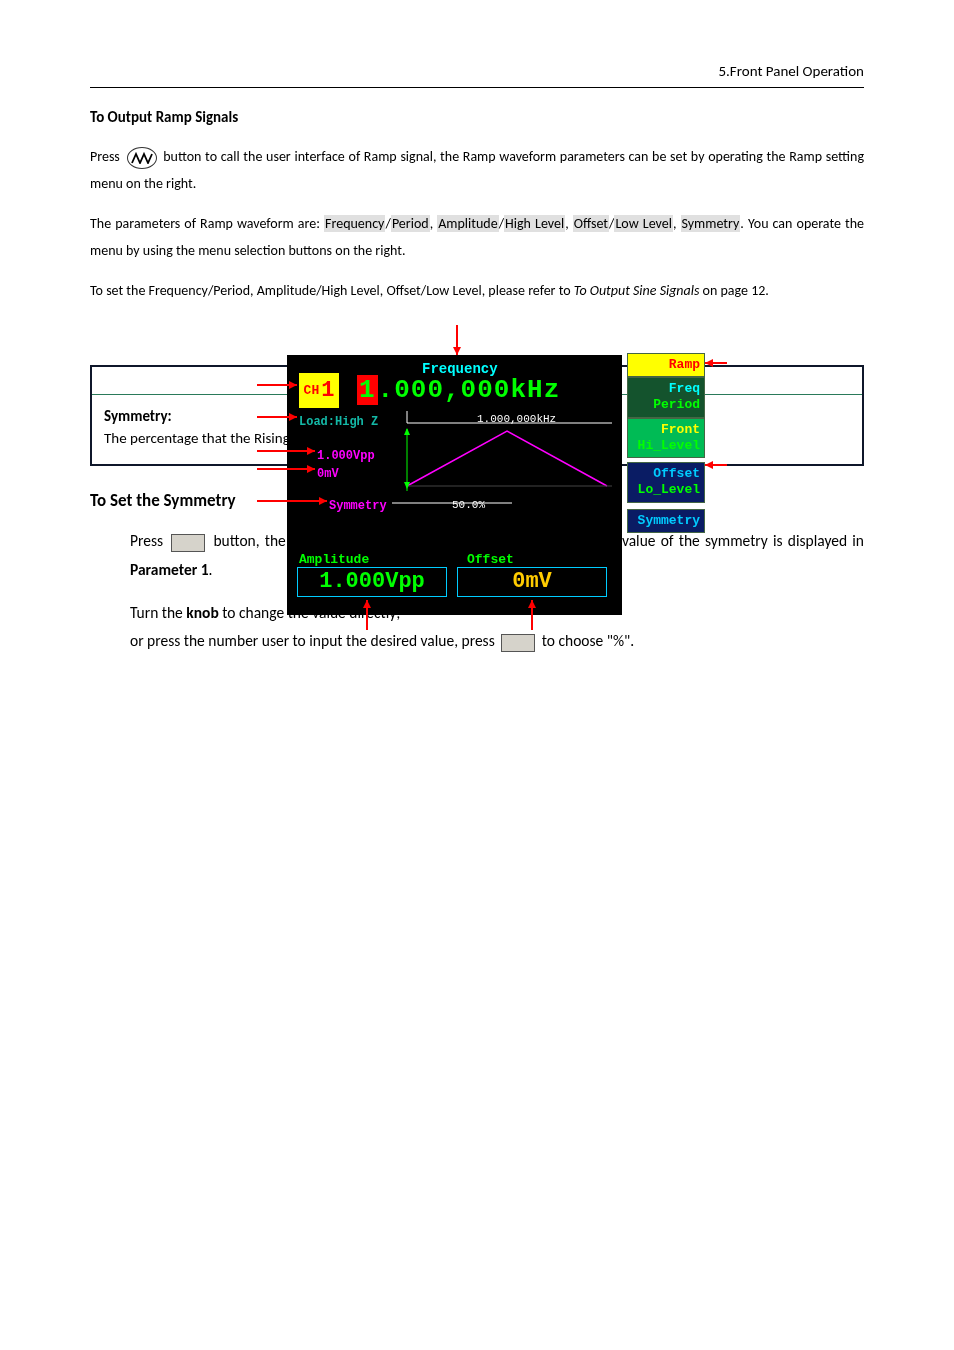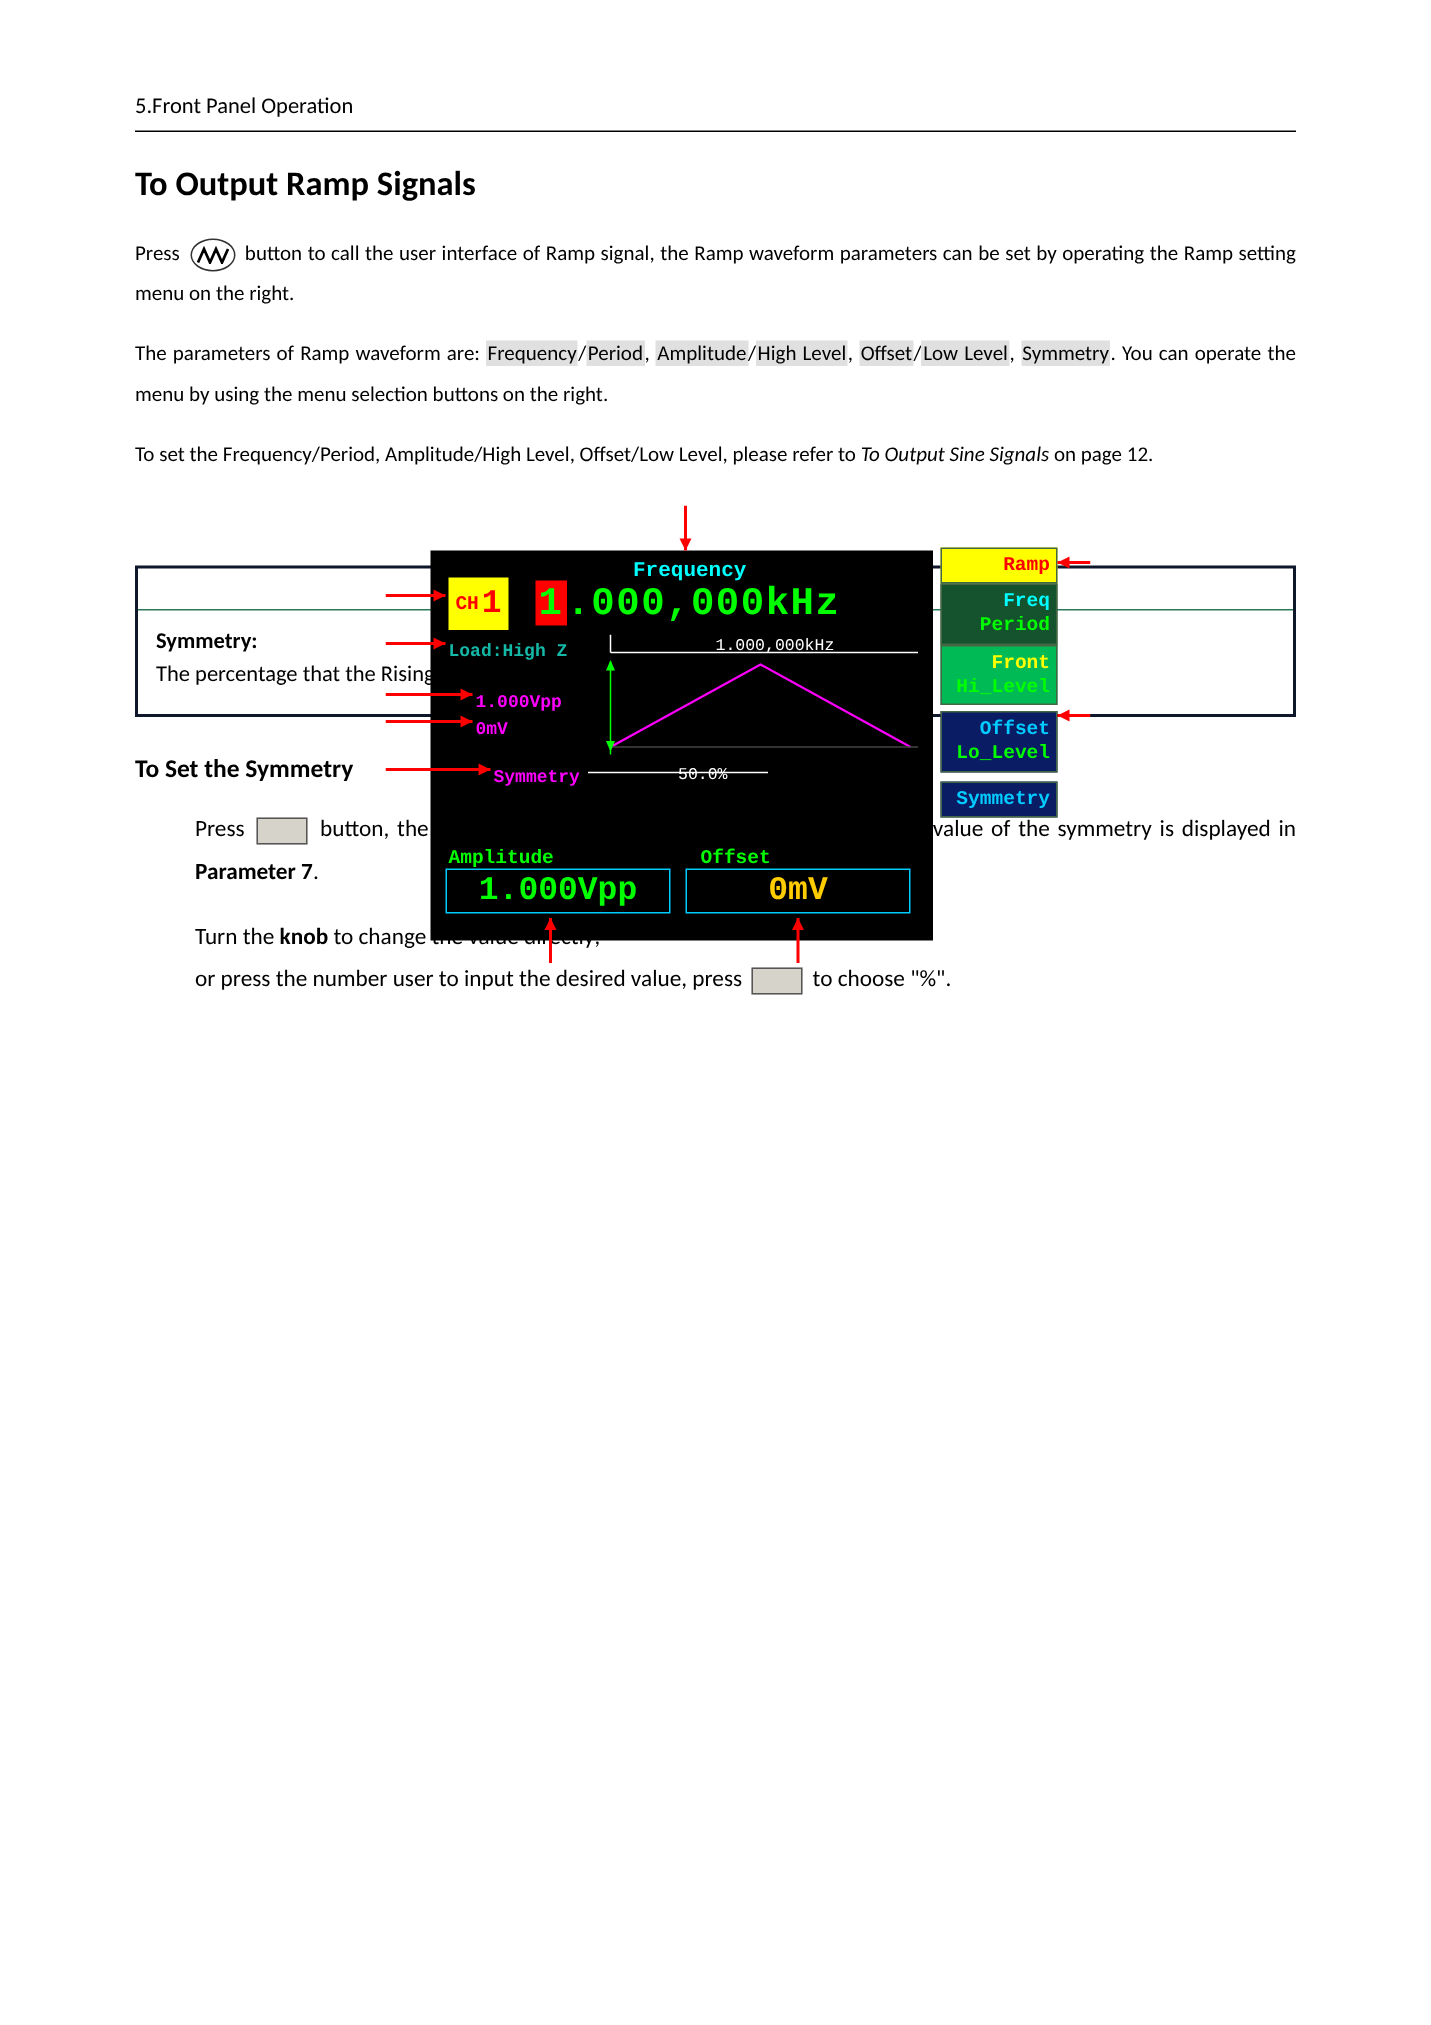--- a/index.html
+++ b/index.html
@@ -7,28 +7,28 @@
     font-family: Calibri, Arial, sans-serif;
     font-size: 15px;
     color: #000;
     background: #fff;
     width: 954px;
     height: 1350px;
     padding: 60px 90px 60px 90px;
     line-height: 1.5;
   }
   .header-line {
-    text-align: left;
+    text-align: right;
     font-size: 15px;
     border-bottom: 1.5px solid #000;
     padding-bottom: 4px;
     margin-bottom: 18px;
   }
   h2.main-heading {
-    font-size: 23px;
+    font-size: 15px;
     font-weight: bold;
     margin-bottom: 16px;
   }
   p.body-text {
     text-align: justify;
     margin-bottom: 14px;
     font-size: 14px;
     line-height: 1.9;
   }
   .hl { background: #e0e0e0; padding: 0 1px; }
@@ -274,21 +274,21 @@
   <div class="content-row">
     <span class="title">Symmetry:</span><br>
     <span>The percentage that the Rising Period takes up the whole Period.</span>
   </div>
 </div>
 
 <h3 class="sub-heading">To Set the Symmetry</h3>
 
 <div class="indented">
   <p>
-    <span>Press </span><span class="small-btn"></span><span> button, the "</span><span class="hl">Symmetry</span><span>" menu item is highlighted, the current value of the symmetry is displayed in </span><span class="bold">Parameter 7</span><span>.</span>
+    <span>Press </span><span class="small-btn"></span><span> button, the "</span><span class="hl">Symmetry</span><span>" menu item is highlighted, the current value of the symmetry is displayed in </span><span class="bold">Parameter 1</span><span>.</span>
   </p>
 </div>
 
 <div class="indented">
   <p>
     <span>Turn the </span><span class="bold">knob</span><span> to change the value directly;</span><br>
     <span>or press the number user to input the desired value, press </span><span class="small-btn"></span><span> to choose "%".</span>
   </p>
 </div>
 

